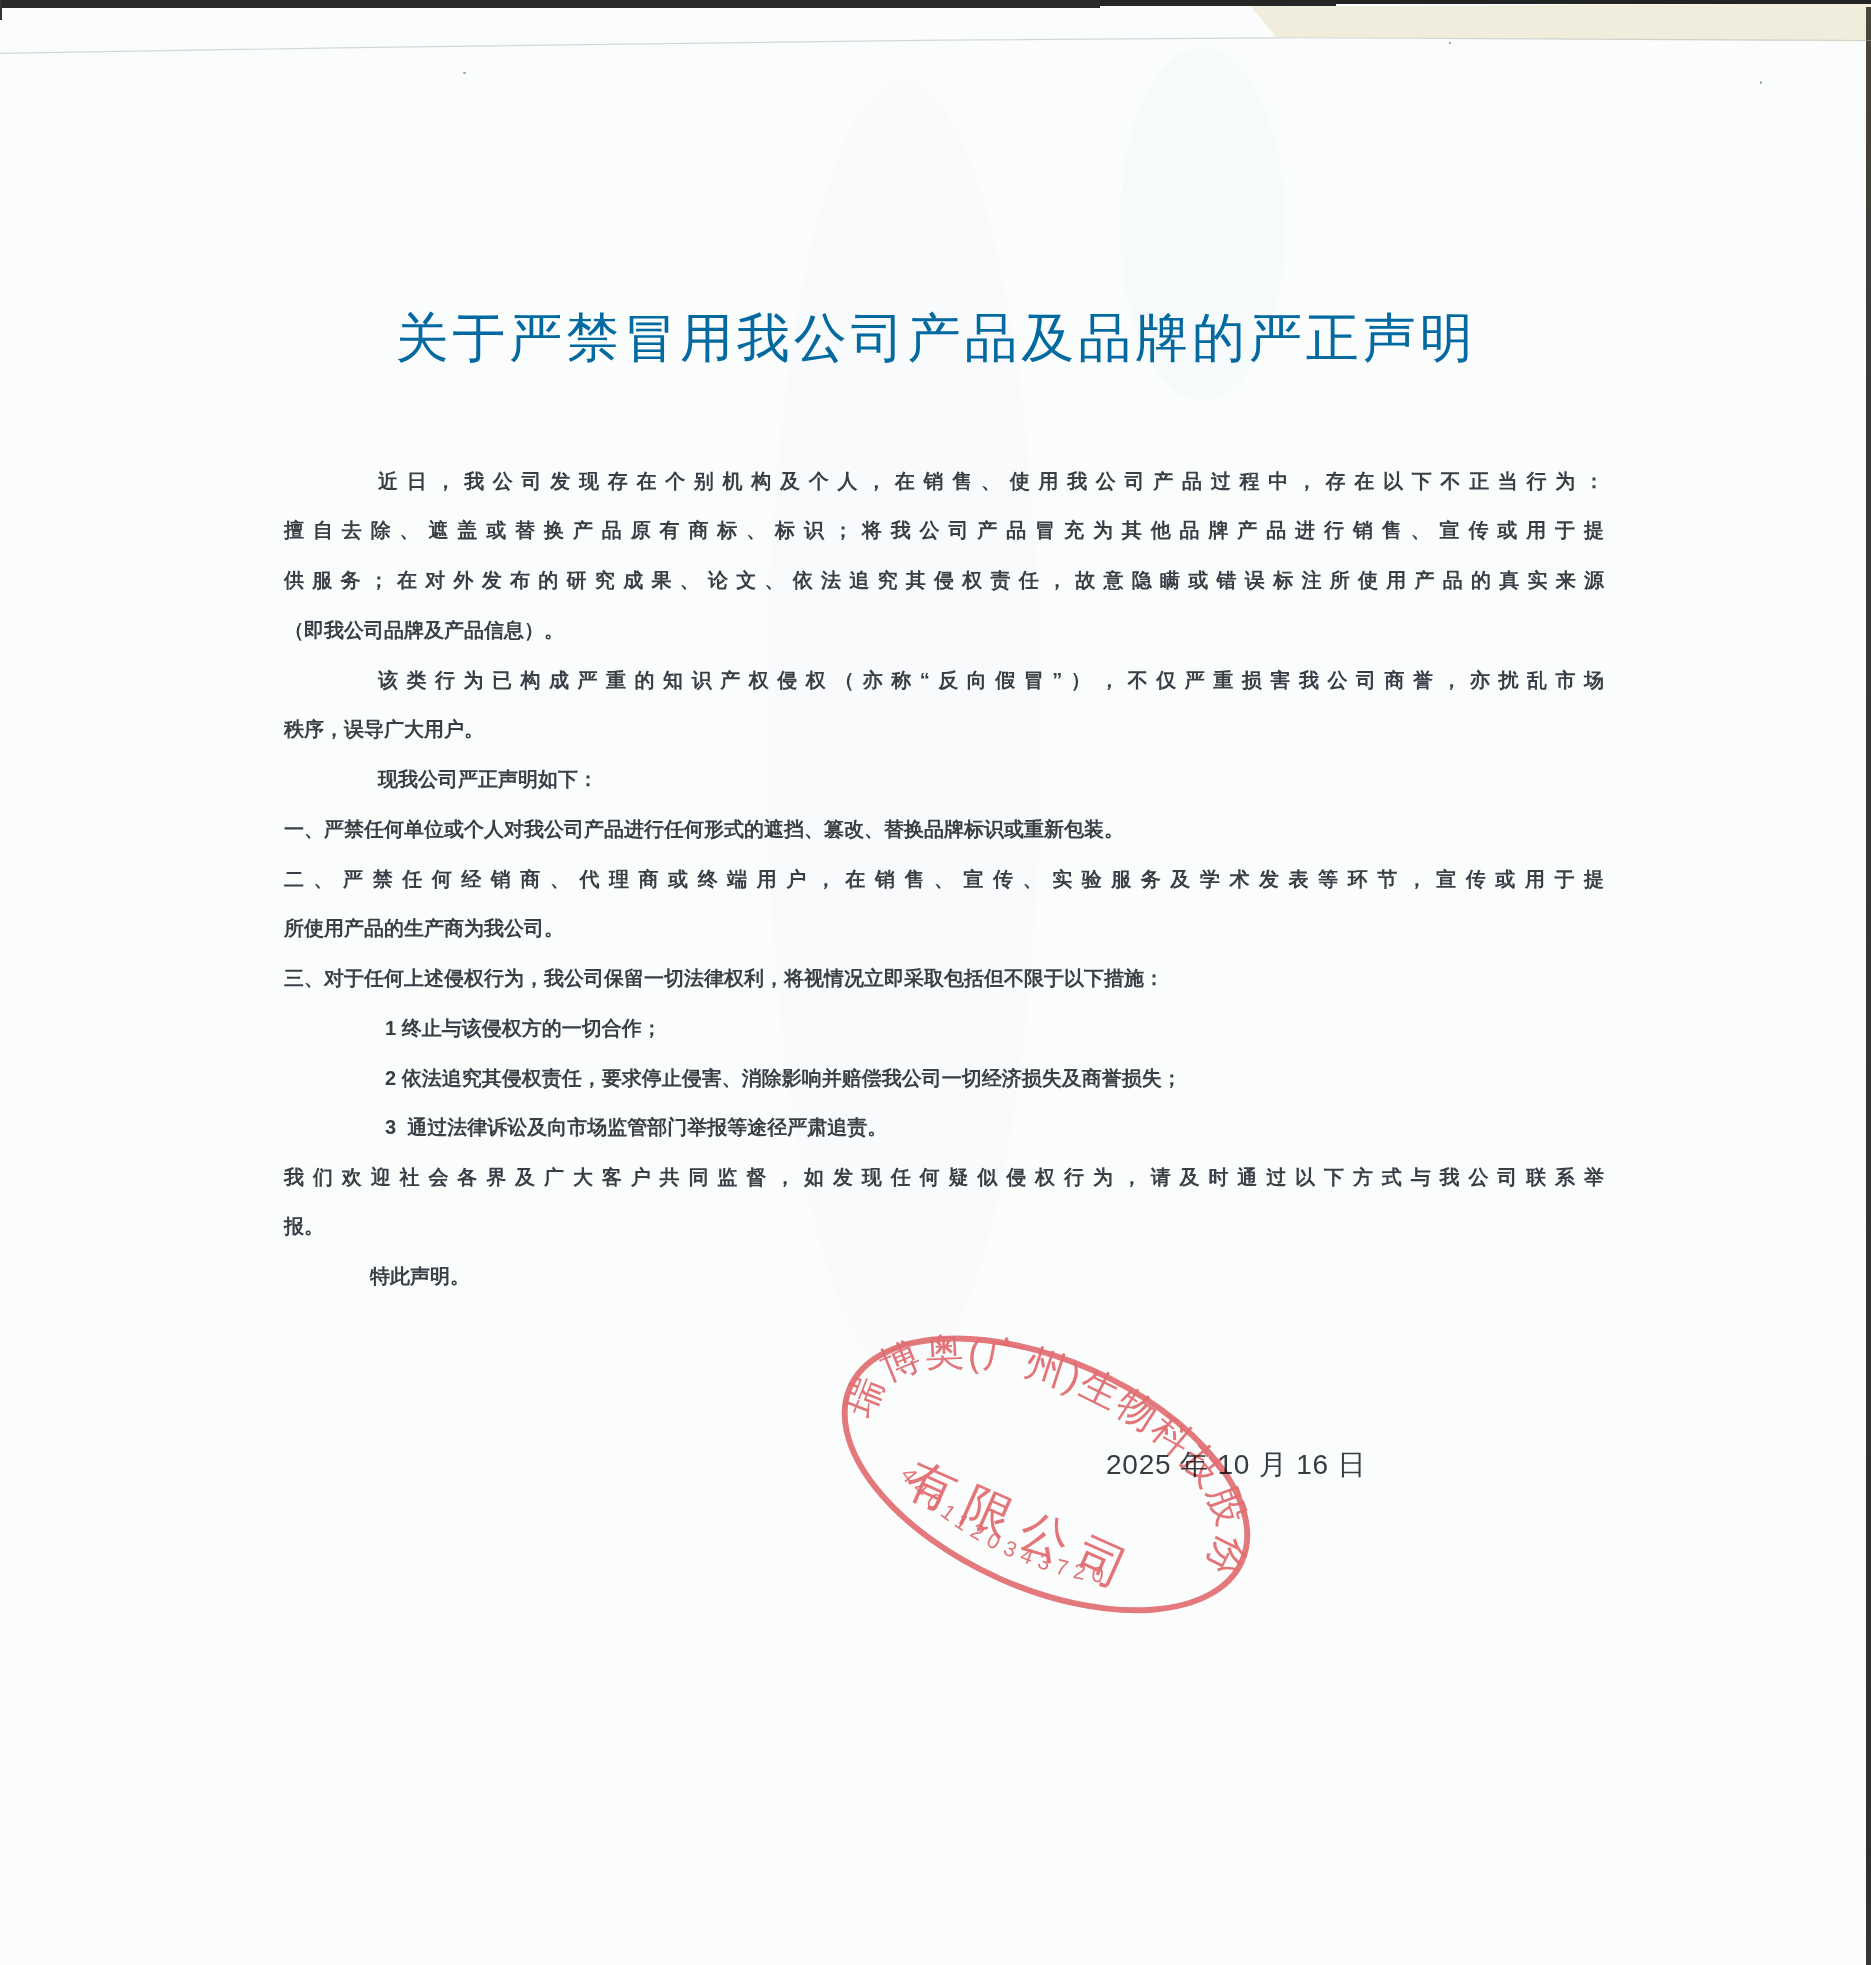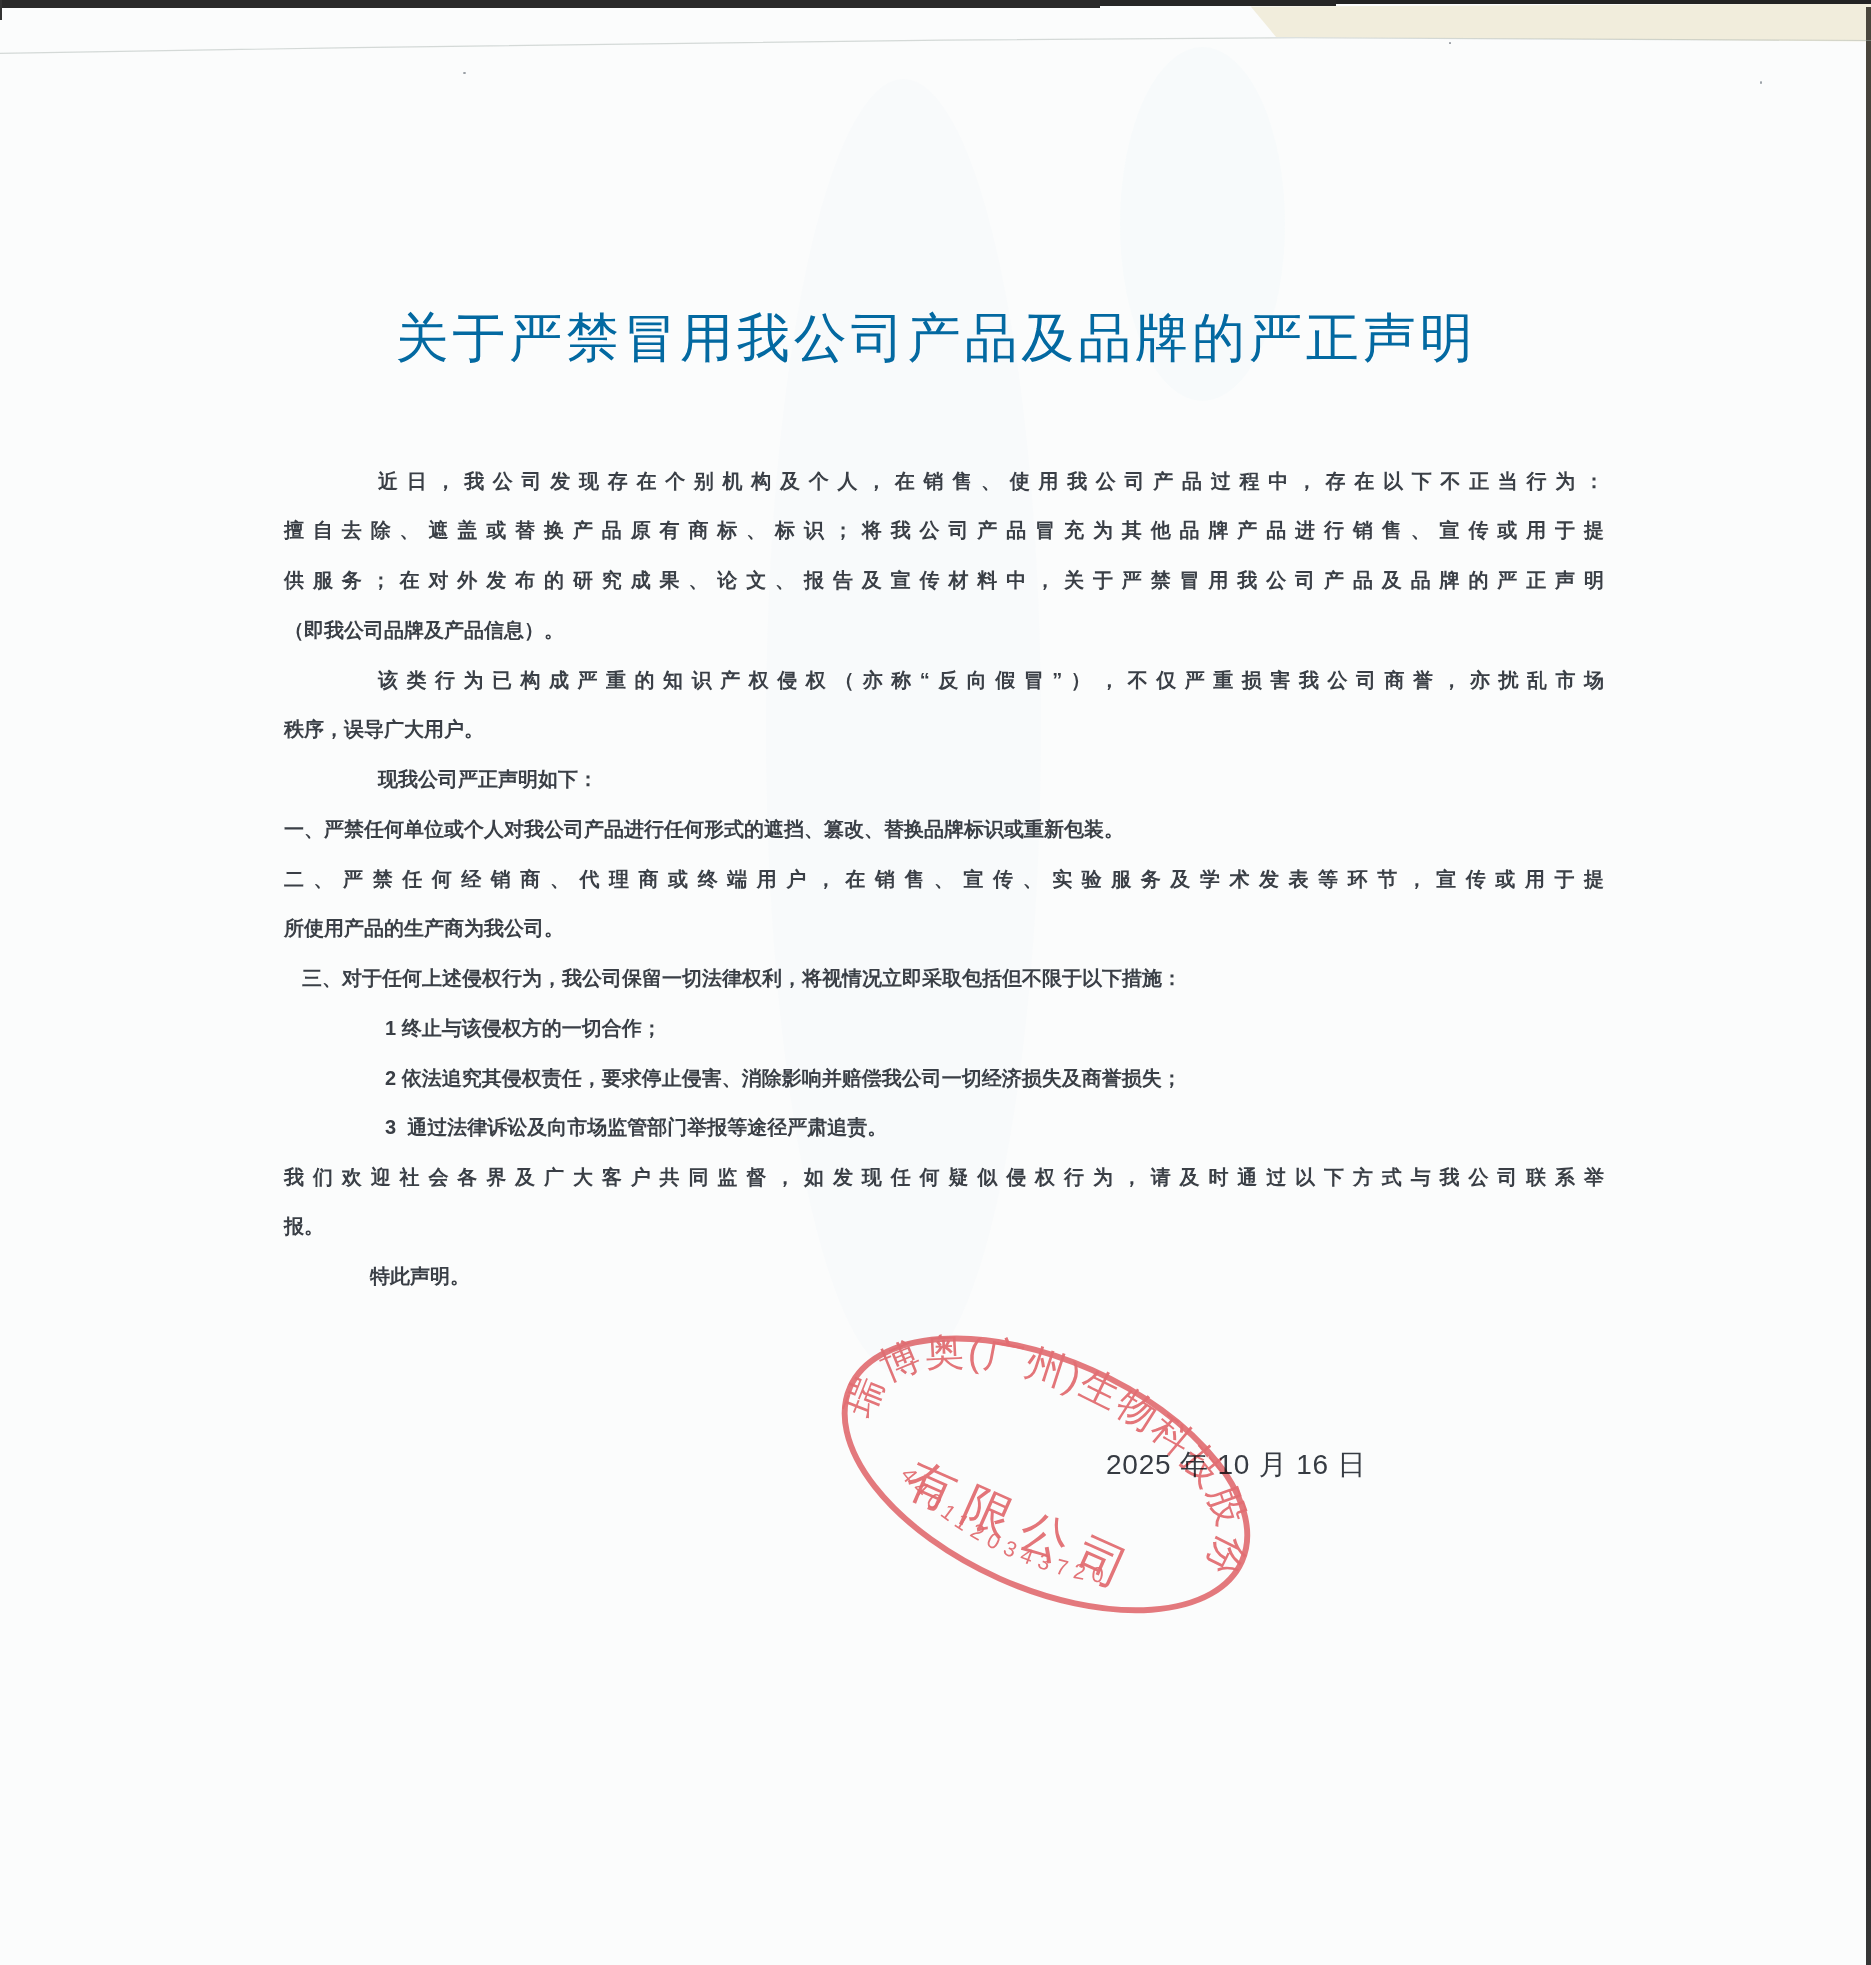--- a/index.html
+++ b/index.html
@@ -68,29 +68,29 @@
 
   <div class="speck" style="left:463px;top:72px;width:2.8px;height:2px;"></div>
   <div class="speck" style="left:1449px;top:42px;width:2.4px;height:2px;"></div>
   <div class="speck" style="left:1760px;top:81px;width:2px;height:3.1px;"></div>
 
   <div class="title">关于严禁冒用我公司产品及品牌的严正声明</div>
 
   <div>
       <div class="bline j" style="top: 456px; padding-left: 94px;">近日，我公司发现存在个别机构及个人，在销售、使用我公司产品过程中，存在以下不正当行为：</div>
       <div class="bline j" style="top: 505px;">擅自去除、遮盖或替换产品原有商标、标识；将我公司产品冒充为其他品牌产品进行销售、宣传或用于提</div>
-      <div class="bline j" style="top: 555px;">供服务；在对外发布的研究成果、论文、报告及宣传材料中，关于严禁冒用我公司产品及品牌的严正声明</div>
+      <div class="bline j" style="top: 555px;">供服务；在对外发布的研究成果、论文、依法追究其侵权责任，故意隐瞒或错误标注所使用产品的真实来源</div>
       <div class="bline" style="top: 605px;">（即我公司品牌及产品信息）。</div>
       <div class="bline j" style="top: 655px; padding-left: 94px;">该类行为已构成严重的知识产权侵权（亦称“反向假冒”），不仅严重损害我公司商誉，亦扰乱市场</div>
       <div class="bline" style="top: 704px;">秩序，误导广大用户。</div>
       <div class="bline" style="top: 754px; padding-left: 94px;">现我公司严正声明如下：</div>
       <div class="bline" style="top: 804px;">一、严禁任何单位或个人对我公司产品进行任何形式的遮挡、篡改、替换品牌标识或重新包装。</div>
       <div class="bline j" style="top: 854px;">二、严禁任何经销商、代理商或终端用户，在销售、宣传、实验服务及学术发表等环节，宣传或用于提</div>
       <div class="bline" style="top: 903px;">所使用产品的生产商为我公司。</div>
-      <div class="bline" style="top: 953px; margin-left: 18px;">三、对于任何上述侵权行为，我公司保留一切法律权利，将视情况立即采取包括但不限于以下措施：</div>
+      <div class="bline" style="top: 953px;">三、对于任何上述侵权行为，我公司保留一切法律权利，将视情况立即采取包括但不限于以下措施：</div>
       <div class="bline" style="top: 1003px; padding-left: 101px;">1 终止与该侵权方的一切合作；</div>
       <div class="bline" style="top: 1053px; padding-left: 101px;">2 依法追究其侵权责任，要求停止侵害、消除影响并赔偿我公司一切经济损失及商誉损失；</div>
       <div class="bline" style="top: 1102px; padding-left: 101px;">3  通过法律诉讼及向市场监管部门举报等途径严肃追责。</div>
       <div class="bline j" style="top: 1152px;">我们欢迎社会各界及广大客户共同监督，如发现任何疑似侵权行为，请及时通过以下方式与我公司联系举</div>
       <div class="bline" style="top: 1201px;">报。</div>
       <div class="bline" style="top: 1251px; padding-left: 86px;">特此声明。</div>
     </div>
 
   <svg class="stamp" viewBox="0 0 1060 760">
     <defs>

